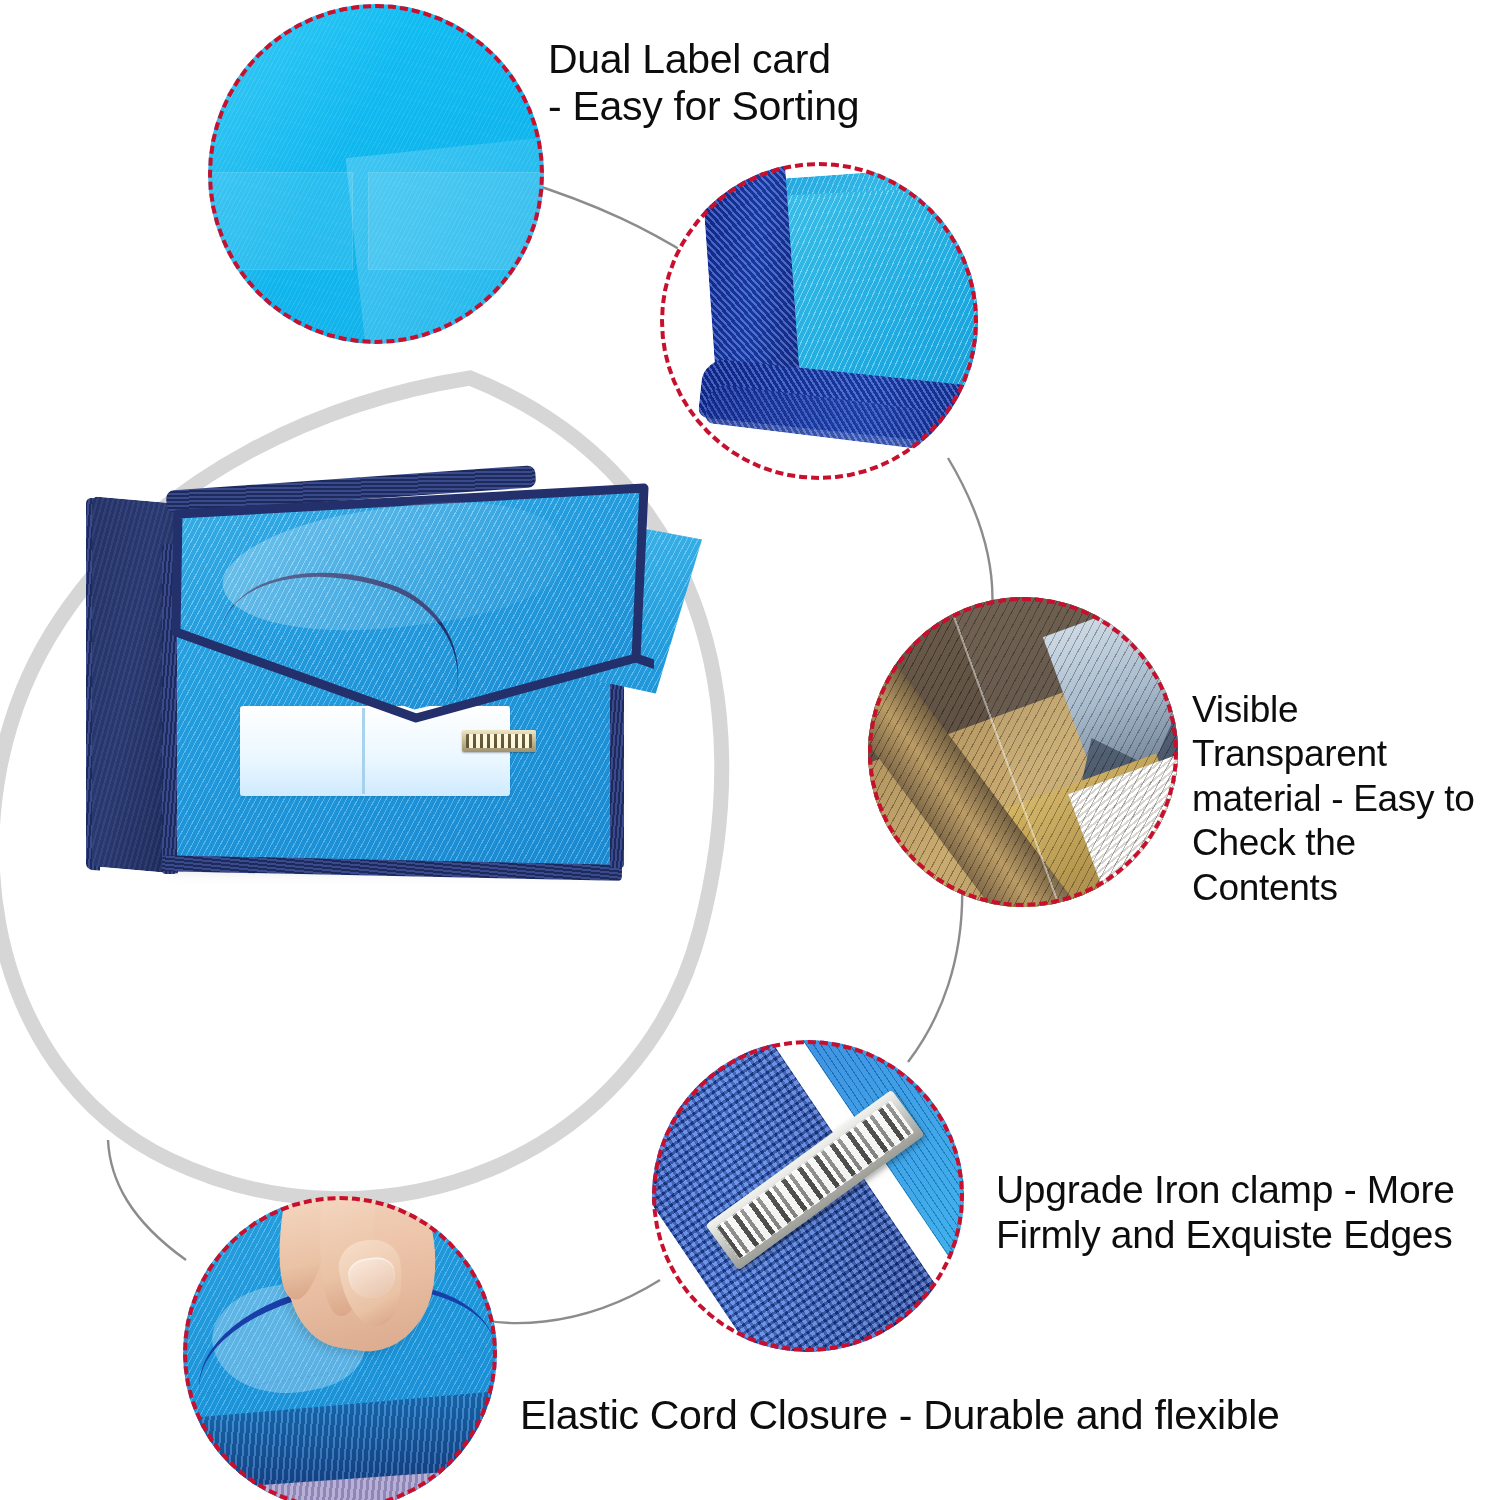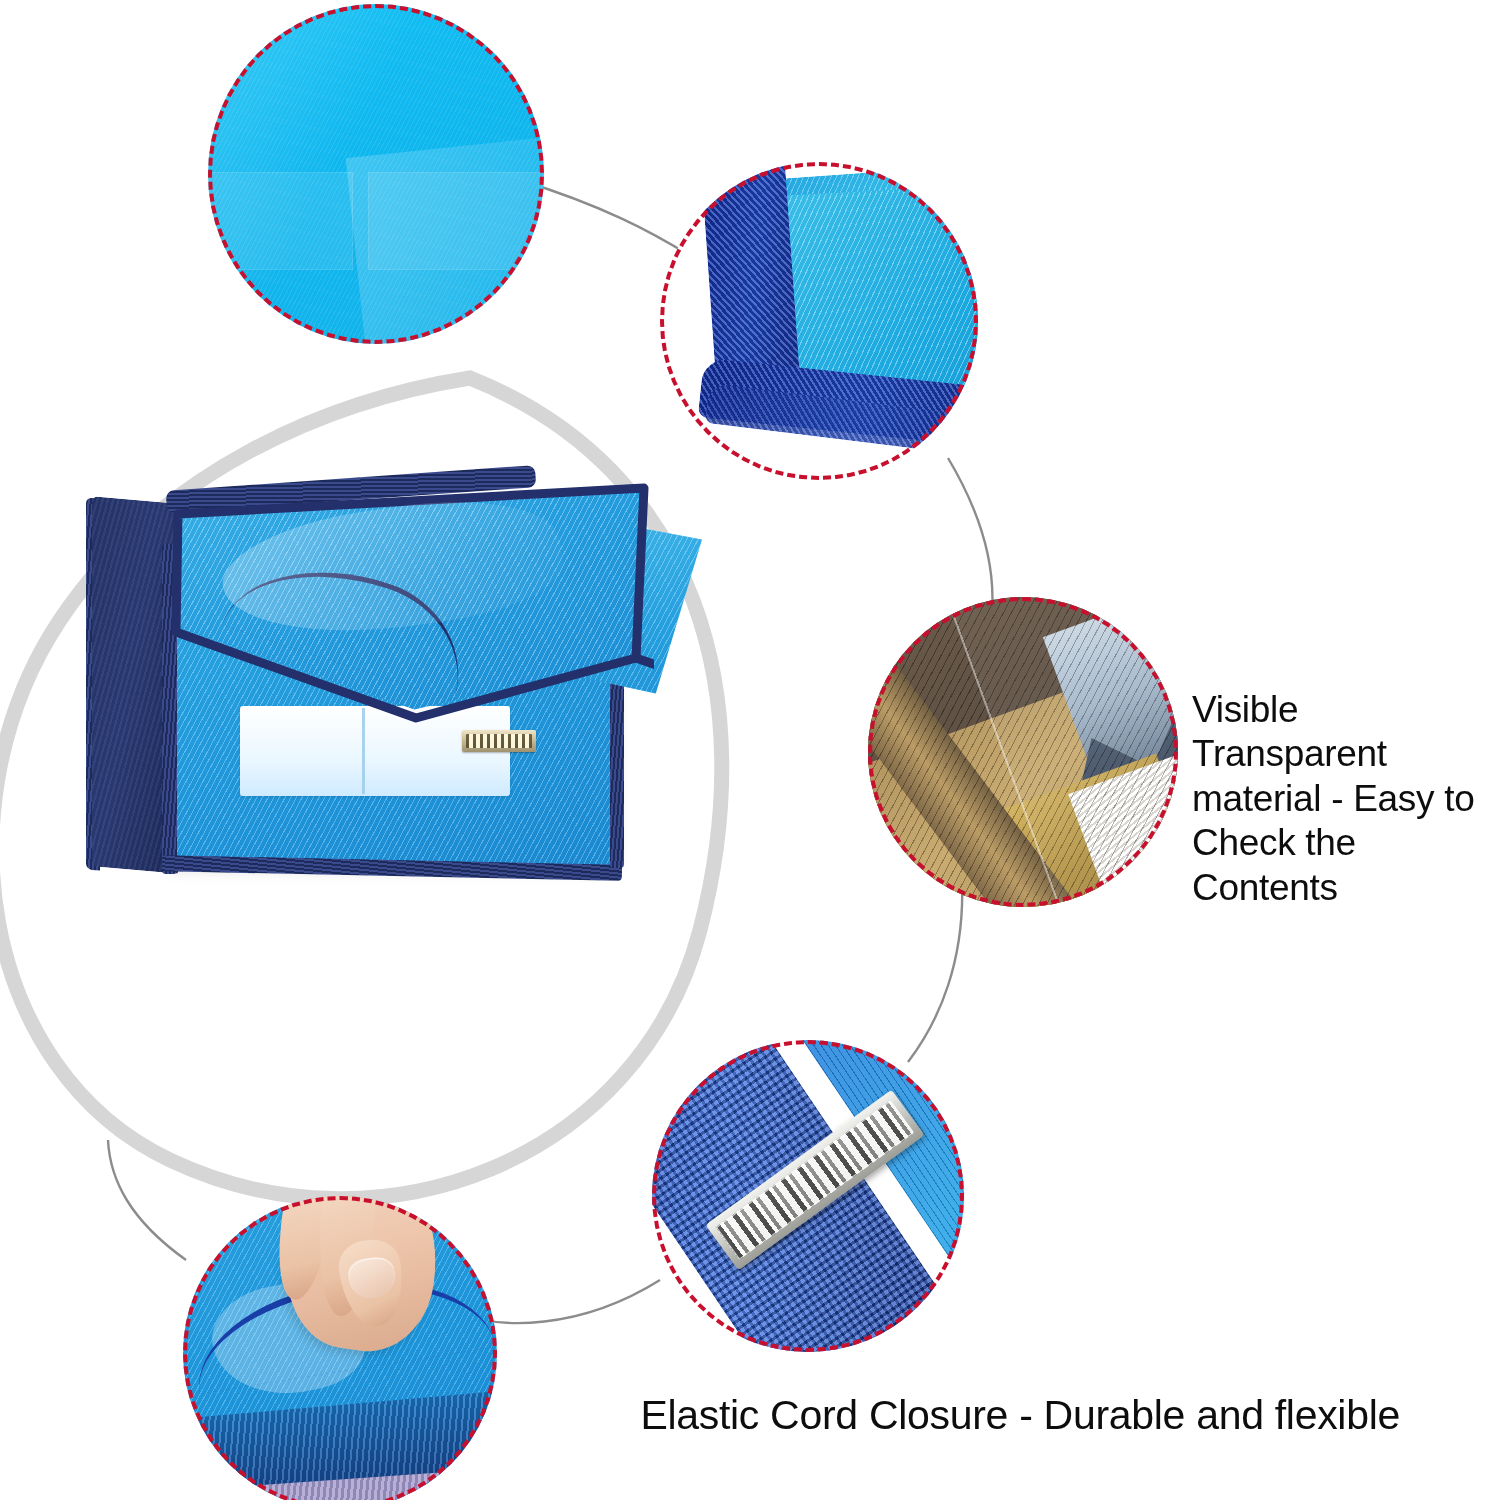--- a/index.html
+++ b/index.html
@@ -33,21 +33,21 @@
     font-size: 41px;
     line-height: 1.14;
     font-weight: 400;
     letter-spacing: -0.3px;
     white-space: pre-line;
   }
   #txt-label   { left: 548px;  top: 36px;  width: 520px; }
   #txt-sewing  { left: 996px;  top: 274px; width: 490px; }
   #txt-visible { left: 1192px; top: 688px; width: 310px; font-size: 37px; line-height: 1.2; }
   #txt-clamp   { left: 996px;  top: 1168px; width: 500px; font-size: 39px; line-height: 1.15; }
-  #txt-elastic { left: 520px;  top: 1392px; width: 880px; font-size: 41px; text-align: right; }
+  #txt-elastic { left: 520px;  top: 1392px; width: 880px; font-size: 41px; }
 
   
   .bubble {
     position: absolute;
     border-radius: 50%;
     overflow: hidden;
   }
   .bubble-ring {
     position: absolute;
     border-radius: 50%;
@@ -441,22 +441,26 @@
     <div class="folder-bottom"></div>
     <div class="cord"></div>
     <div class="hand"></div>
     <div class="finger f1"></div>
     <div class="finger f2"></div>
     <div class="finger thumb"></div>
     <div class="nail"></div>
   </div>
   <div class="bubble-ring" id="ring-elastic"></div>
 
+  <div class="feature-text" id="txt-label">Dual Label card
+- Easy for Sorting</div>
 
 
   <div class="feature-text" id="txt-visible">Visible Transparent
 material - Easy to
 Check the Contents</div>
 
+  <div class="feature-text" id="txt-clamp">Upgrade Iron clamp - More
+Firmly and Exquiste Edges</div>
 
   <div class="feature-text" id="txt-elastic">Elastic Cord Closure - Durable and flexible</div>
 
 </div>
 
 </body></html>

